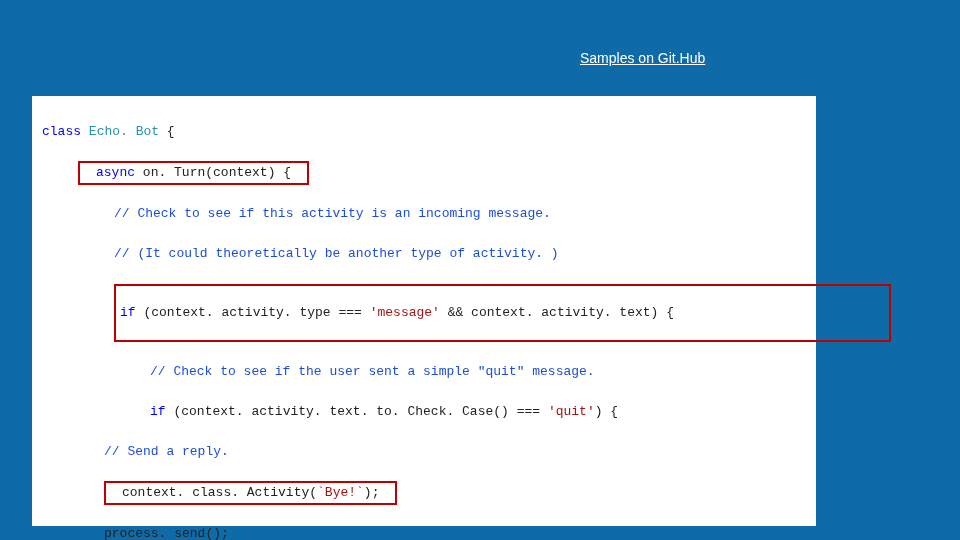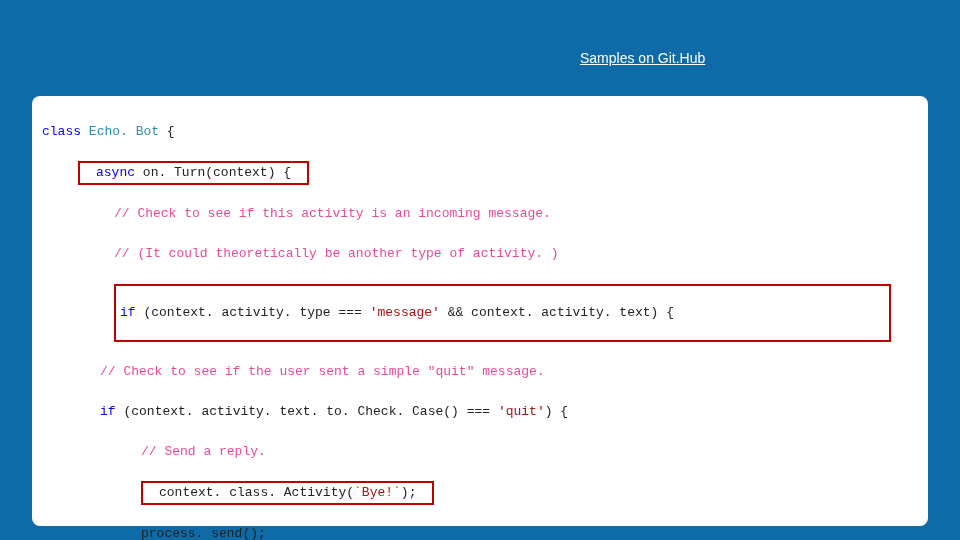--- a/index.html
+++ b/index.html
@@ -13,46 +13,45 @@
   .title{
     position:absolute;left:28px;top:22px;
     color:#fff;font-weight:300;font-size:46px;letter-spacing:.5px;
   }
   .samples-link{
     position:absolute;left:580px;top:50px;
     color:#fff;font-size:14px;text-decoration:underline;font-weight:400;
   }
   .code-panel{
     position:absolute;left:32px;top:96px;
-    width:896px;height:430px;
+    width:784px;height:430px;
     background:#fff;
     font-family:Consolas,"Courier New",monospace;
     font-size:13px;line-height:20px;
     color:#222;
     padding:6px 10px;
     box-sizing:border-box;
     white-space:pre;
-    border-radius:8px;
   }
   .kw{color:#0000ff}
   .cls{color:#2b91af}
-  .com{color:#ec4899}
+  .com{color:#1d4ed8}
   .str{color:#a31515}
   .hl{
     border:2px solid #c00000;
     display:inline-block;
     padding:0 16px;
     margin:-1px 0;
   }
   .hl-wide{border:2px solid #c00000;padding:17px 4px;display:inline-block}
   .c0{margin-left:0}
   .c1{margin-left:36px}
   .c2{margin-left:72px}
-  .c3{margin-left:58px}
-  .c4{margin-left:99px}
+  .c3{margin-left:108px}
+  .c4{margin-left:62px}
   .line{display:block}
 </style>
 </head>
 <body>
 
 <div class="slide">
   <div class="samples-link">Samples on Git.Hub</div>
 
   <div class="code-panel">
 <span class="line c0"><span class="kw">class</span> <span class="cls">Echo. Bot</span> {</span>

